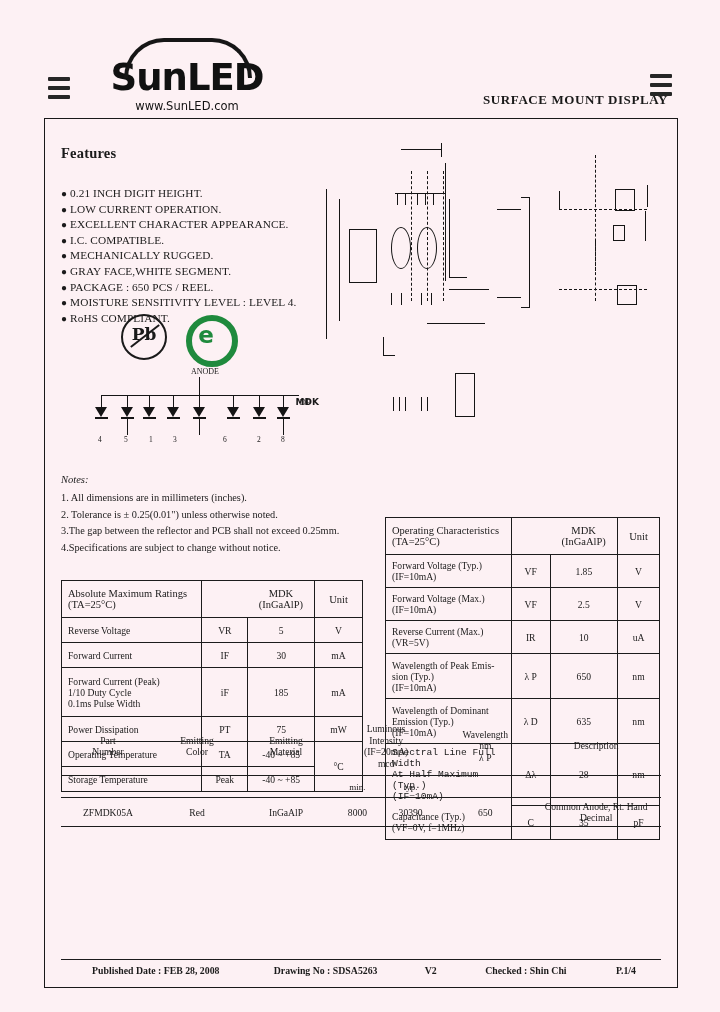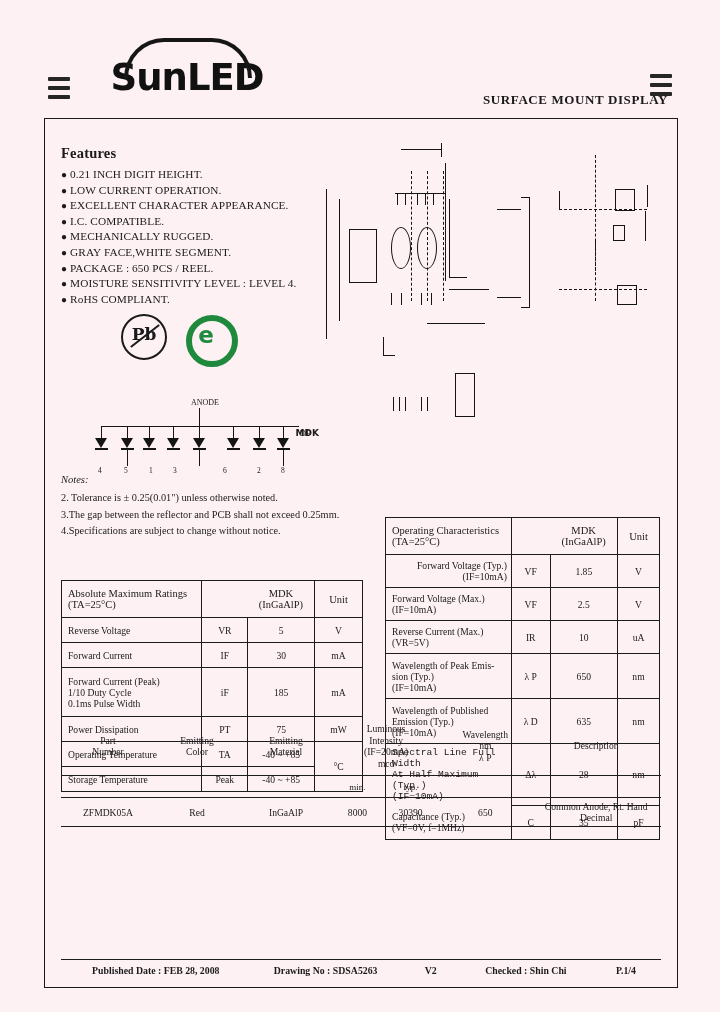--- a/index.html
+++ b/index.html
@@ -29,40 +29,40 @@
   .partno{position:absolute;right:52px;top:48px;text-align:right;white-space:nowrap;}
   .partno .lbl{font-size:12.5px;font-weight:bold;letter-spacing:.3px;}
   .partno .val{font-size:16px;font-weight:bold;letter-spacing:.6px;margin-left:14px;}
   .smd{position:absolute;right:52px;top:70px;font-size:13px;font-weight:bold;letter-spacing:.6px;white-space:nowrap;}
 
   
   .frame{position:absolute;left:44px;top:118px;width:632px;height:868px;border:1.6px solid #191919;}
 
   
   .features{position:absolute;left:16px;top:26px;width:280px;}
-  .features h2{font-size:14.5px;font-weight:bold;margin:0 0 5px 0;letter-spacing:.2px;}
+  .features h2{font-size:14.5px;font-weight:bold;margin:0 0 24px 0;letter-spacing:.2px;}
   .features ul{list-style:none;margin:0;padding:0;}
   .features li{font-size:11.3px;line-height:15.6px;letter-spacing:.1px;white-space:nowrap;}
   .features li .bullet{display:inline-block;width:9px;font-size:10px;}
 
   
   .logos{position:absolute;left:76px;top:195px;width:140px;height:56px;}
   .pbfree{position:absolute;left:0;top:0;width:42px;height:42px;border:2px solid #1a1a1a;border-radius:50%;}
   .pbfree .txt{position:absolute;left:0;top:8px;width:42px;text-align:center;
     font-family:"DejaVu Serif",serif;font-size:17px;font-weight:bold;color:#1a1a1a;}
   .pbfree .slash{position:absolute;left:4px;top:19px;width:36px;height:2px;background:#1a1a1a;
     transform:rotate(-38deg);}
   .echo{position:absolute;left:62px;top:-2px;width:46px;height:46px;}
   .echo .ring{position:absolute;left:3px;top:3px;width:40px;height:40px;border-radius:50%;
     border:6px solid #1f8a3d;}
   .echo .e{position:absolute;left:0;top:0;width:46px;height:46px;line-height:46px;text-align:center;
     font-family:"DejaVu Sans",sans-serif;font-weight:bold;font-size:23px;color:#1f8a3d;}
 
   
-  .schem{position:absolute;left:42px;top:248px;width:230px;height:80px;margin-top:31px;}
+  .schem{position:absolute;left:42px;top:248px;width:230px;height:80px;}
   .schem .anode-lbl{position:absolute;left:104px;top:0;font-size:8px;}
   .schem .vline{position:absolute;background:#151515;width:1.4px;}
   .schem .hline{position:absolute;background:#151515;height:1.4px;}
   .dio{position:absolute;width:13px;height:11px;}
   .dio .tri{width:0;height:0;border-left:6px solid transparent;border-right:6px solid transparent;
     border-top:10px solid #151515;}
   .dio .bar{width:13px;height:1.6px;background:#151515;}
   .pinnum{position:absolute;font-size:7.5px;}
   .seg7{position:absolute;right:6px;top:30px;font-size:9px;}
   .mdk-lbl{position:absolute;right:-2px;top:30px;font-family:"DejaVu Sans",sans-serif;
@@ -123,20 +123,21 @@
     </div>
     <div class="burger right">
       <span></span>
         <span></span>
         <span></span>
     </div>
 
     <div class="logo-wrap">
       <div class="logo-arc"></div>
       <div class="logo-text">SunLED</div>
+      <div class="logo-url">www.SunLED.com</div>
     </div>
 
     <div class="smd">SURFACE  MOUNT  DISPLAY</div>
   </div>
 
   <div class="frame">
 
     <div class="features">
       <h2>Features</h2>
       <ul>
@@ -278,20 +279,21 @@
       <div class="ln" style="left:320px;top:44px;width:1px;height:22px;"></div>
       <div class="box" style="left:286px;top:84px;width:10px;height:14px;"></div>
       <div class="ln" style="left:318px;top:70px;width:1px;height:30px;"></div>
       <div class="dsh" style="left:232px;top:148px;width:88px;"></div>
       <div class="dshv" style="left:268px;top:100px;height:60px;"></div>
       <div class="box" style="left:290px;top:144px;width:18px;height:18px;"></div>
     </div>
 
     <div class="notes">
       <div class="nt">Notes:</div>
+      <div class="ln">1. All dimensions are in millimeters (inches).</div>
       <div class="ln">2. Tolerance is ± 0.25(0.01") unless otherwise noted.</div>
       <div class="ln">3.The gap between the reflector and PCB shall not exceed 0.25mm.</div>
       <div class="ln">4.Specifications are subject to change without notice.</div>
     </div>
 
     <div class="absmax">
       <table class="tbl">
         <tbody>
             <tr>
           <td class="lft hd" style="width:150px;height:30px;">
@@ -357,21 +359,21 @@
             <div>(TA=25°C)</div>
           </td>
           <td class="hd" style="width:34px;border-right:none;"></td>
           <td class="hd" style="width:62px;border-left:none;">
             <div>MDK</div>
             <div>(InGaAlP)</div>
           </td>
           <td class="hd" style="width:36px;">Unit</td>
         </tr>
         <tr>
-          <td class="lft multiline" style="height:26px;text-align:right;">
+          <td class="lft multiline" style="height:26px;">
                 <div>Forward Voltage (Typ.)</div>
                 <div>(IF=10mA)</div>
               </td>
           <td>VF</td>
           <td>1.85</td>
           <td>V</td>
         </tr>
         <tr>
           <td class="lft multiline" style="height:26px;">
                 <div>Forward Voltage (Max.)</div>
@@ -395,21 +397,21 @@
                 <div>Wavelength of Peak Emis-</div>
                 <div>sion (Typ.)</div>
                 <div>(IF=10mA)</div>
               </td>
           <td>λ P</td>
           <td>650</td>
           <td>nm</td>
         </tr>
         <tr>
           <td class="lft multiline" style="height:38px;">
-                <div>Wavelength of Published</div>
+                <div>Wavelength of Dominant</div>
                 <div>Emission (Typ.)</div>
                 <div>(IF=10mA)</div>
               </td>
           <td>λ D</td>
           <td>635</td>
           <td>nm</td>
         </tr>
         <tr>
           <td class="lft multiline" style="height:38px;border-bottom:none;font-family:Liberation Mono, monospace;">
                 <div>Spectral Line Full Width</div>

